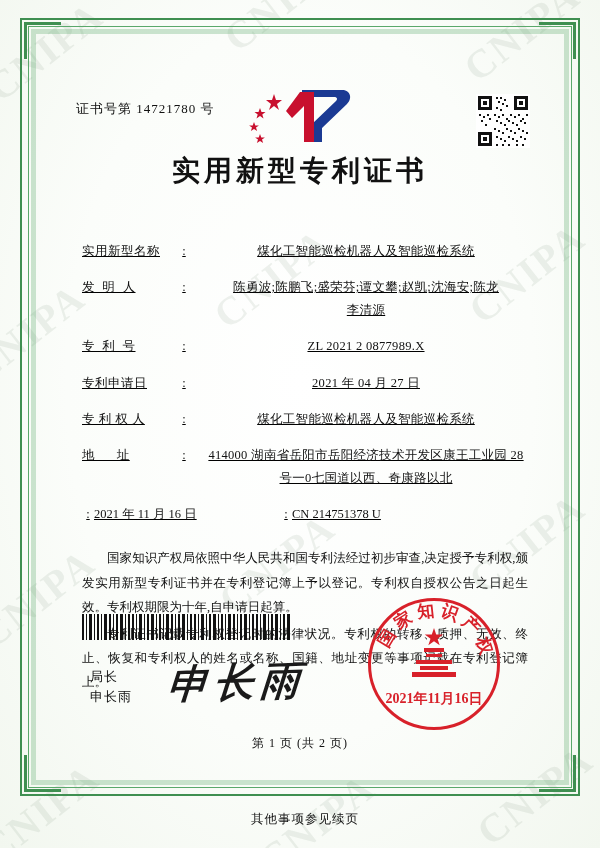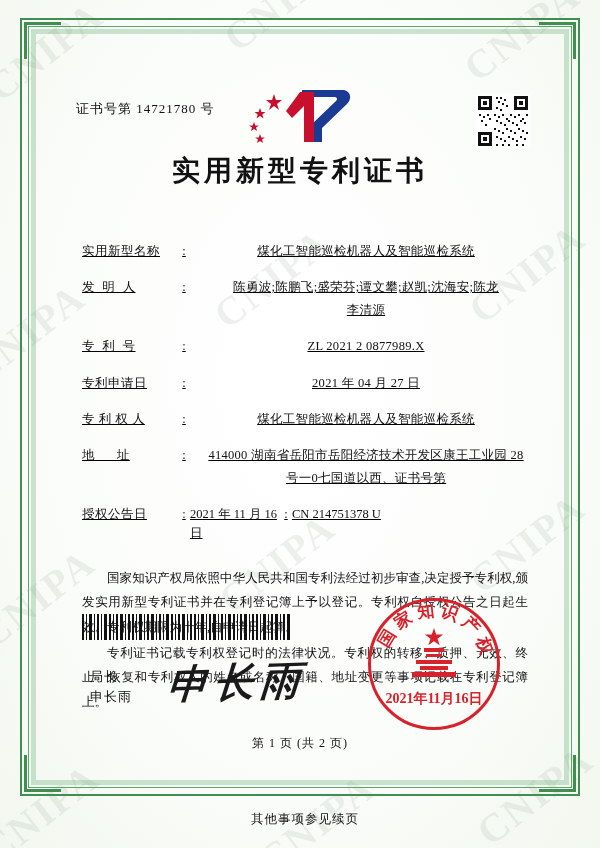--- a/index.html
+++ b/index.html
@@ -408,29 +408,28 @@
         <div class="flabel">专 利 权 人</div>
         <div class="fcolon">:</div>
         <div class="fvalue">煤化工智能巡检机器人及智能巡检系统</div>
       </div>
 
       <div class="frow">
         <div class="flabel">地      址</div>
         <div class="fcolon">:</div>
         <div class="fvalue">
           <span>414000 湖南省岳阳市岳阳经济技术开发区康王工业园 28</span>
-          <span class="cont">号一0七国道以西、证书号第</span>
+          <span class="cont">号一0七国道以西、奇康路以北</span>
         </div>
       </div>
 
       <div class="frow">
         <div class="inline-pair">
           <div class="p-left">
             <div style="display:flex;">
-              <div class="flabel">授权公告日</div>
               <div class="fcolon">:</div>
               <div>2021 年 11 月 16 日</div>
             </div>
           </div>
           <div class="p-col">:</div>
           <div class="p-val">CN 214751378 U</div>
         </div>
       </div>
 
     </div>

